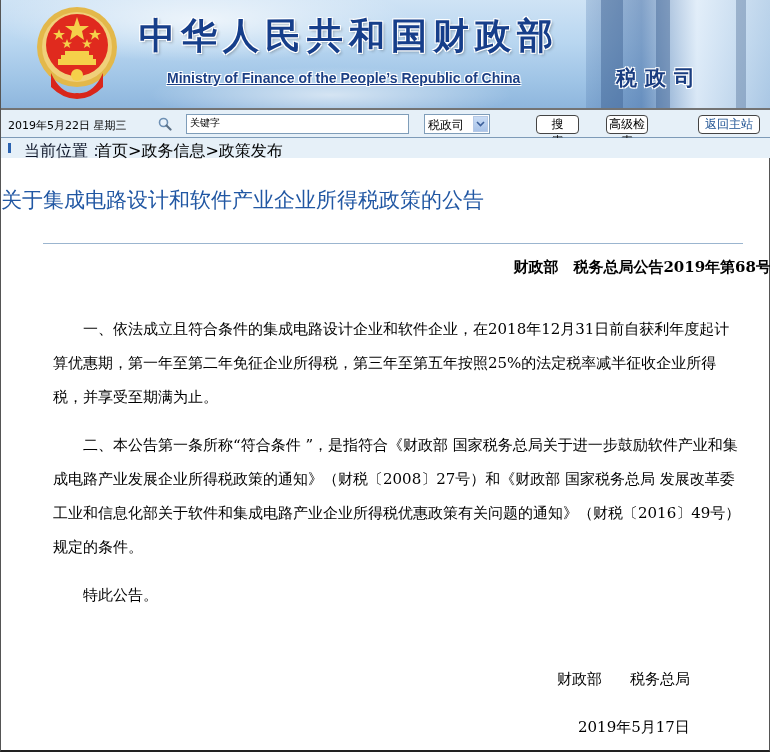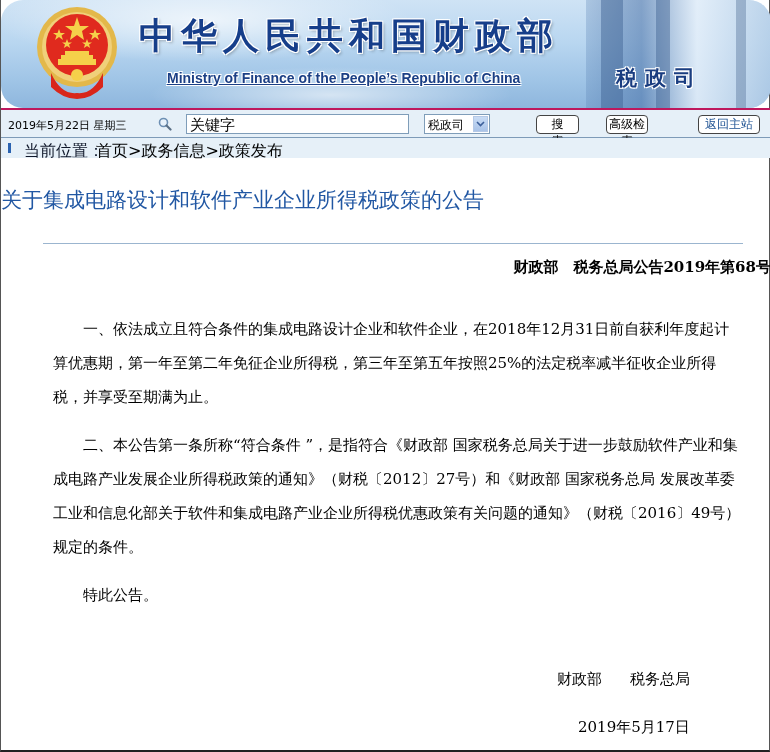--- a/index.html
+++ b/index.html
@@ -3,37 +3,37 @@
 <meta charset="utf-8">
 <style>
   * { box-sizing: border-box; margin: 0; padding: 0; }
   html, body { width: 770px; height: 752px; overflow: hidden; background: #fff; }
   body { font-family: "DejaVu Sans", "Liberation Sans", sans-serif; color: #000; position: relative; }
 
   .page { position: absolute; left: 0; top: 0; width: 770px; height: 752px; border-left: 1px solid #555; border-right: 1px solid #555; border-bottom: 2px solid #222; }
 
   
   .banner { position: absolute; left: 0; top: 0; width: 770px; height: 108px; overflow: hidden;
-    background: linear-gradient(180deg, #cfe3f5 0%, #b8d6f0 40%, #9fc4e6 75%, #8eb6dd 100%); border-radius: 22px; }
+    background: linear-gradient(180deg, #cfe3f5 0%, #b8d6f0 40%, #9fc4e6 75%, #8eb6dd 100%); }
   .banner .sky { position: absolute; left: 0; top: 0; width: 100%; height: 100%;
     background: radial-gradient(ellipse 300px 60px at 200px 20px, rgba(255,255,255,0.7), rgba(255,255,255,0) 70%),
                 radial-gradient(ellipse 260px 40px at 330px 95px, rgba(255,255,255,0.6), rgba(255,255,255,0) 70%); }
   .banner .building { position: absolute; left: 585px; top: 0; width: 185px; height: 108px;
     background: linear-gradient(90deg, rgba(90,130,180,0.3) 0%, rgba(70,110,165,0.55) 30%, rgba(230,240,250,0.85) 60%, rgba(180,205,230,0.7) 100%); }
   .banner .bcol { position: absolute; top: 0; height: 108px; background: rgba(60,95,145,0.45); }
   .emblem { position: absolute; left: 30px; top: 3px; width: 92px; height: 96px; }
   .title-cn { position: absolute; left: 138px; top: 12px; font-family: "DejaVu Sans", sans-serif; font-weight: bold; font-size: 36px; letter-spacing: 6px; color: #163e8a; text-shadow: 1px 1px 0 #fff, -1px -1px 0 #fff, 1px -1px 0 #fff, -1px 1px 0 #fff, 2px 2px 3px rgba(0,0,0,0.25); }
   .title-en { position: absolute; left: 166px; top: 70px; font-family: "Liberation Sans", sans-serif; font-weight: bold; font-size: 14px; color: #1b3f85; text-shadow: 1px 1px 0 #fff, -1px -1px 0 #fff, 1px -1px 0 #fff, -1px 1px 0 #fff; text-decoration: underline; }
   .dept-name { position: absolute; left: 615px; top: 64px; font-weight: bold; font-size: 21px; letter-spacing: 8px; color: #1a3d80; text-shadow: 1px 1px 0 #fff, -1px -1px 0 #fff, 1px -1px 0 #fff, -1px 1px 0 #fff; }
 
   
-  .toolbar { position: absolute; left: 0; top: 108px; width: 770px; height: 30px; background: #e6f0f8; border-top: 2px solid #be185d; border-bottom: 1px solid #7e9bb8; }
+  .toolbar { position: absolute; left: 0; top: 108px; width: 770px; height: 30px; background: #e6f0f8; border-top: 2px solid #737373; border-bottom: 1px solid #7e9bb8; }
   .date { position: absolute; left: 7px; top: 8px; font-size: 11px; color: #000; font-family: "DejaVu Sans", sans-serif; }
   .search-icon { position: absolute; left: 157px; top: 7px; width: 14px; height: 14px; }
-  .search-input { position: absolute; left: 185px; top: 4px; width: 223px; height: 20px; border: 1px solid #7f9db9; background: #fff; font-size: 15px; padding: 1px 3px; font-family: "DejaVu Sans", sans-serif; color: #000; }
+  .search-input { position: absolute; left: 185px; top: 4px; width: 223px; height: 20px; border: 1px solid #7f9db9; background: #fff; font-size: 10px; padding: 1px 3px; font-family: "DejaVu Sans", sans-serif; color: #000; }
   .select { position: absolute; left: 423px; top: 4px; width: 66px; height: 20px; border: 1px solid #7f9db9; background: #fff; font-size: 12px; }
   .select .val { position: absolute; left: 3px; top: 2px; }
   .select .arrow { position: absolute; right: 1px; top: 1px; width: 15px; height: 16px; background: linear-gradient(180deg,#c9dcf5,#a9c3e8); border: 1px solid #b5c9e6; display: flex; align-items: center; justify-content: center; }
   .btn { position: absolute; top: 5px; height: 19px; border: 1px solid #444; border-radius: 4px; background: #fff; font-size: 12px; line-height: 17px; text-align: center; font-family: "DejaVu Sans", sans-serif; }
   .btn-search { left: 535px; width: 43px; color: #000; letter-spacing: 4px; padding-left: 4px; }
   .btn-adv { left: 605px; width: 42px; color: #000; }
   .btn-home { left: 697px; width: 62px; color: #1a4f91; }
 
   
   .crumbbar { position: absolute; left: 0; top: 138px; width: 770px; height: 20px; background: #e6f0f8; }
@@ -117,21 +117,21 @@
       <span>首页</span><span>&gt;</span><span>政务信息</span><span>&gt;</span><span>政策发布</span>
     </div>
   </div>
 
   <div class="article-title">关于集成电路设计和软件产业企业所得税政策的公告</div>
   <div class="divider"></div>
   <div class="doc-no">财政部　税务总局公告2019年第68号</div>
 
   <div class="body">
     <p class="para p1">一、依法成立且符合条件的集成电路设计企业和软件企业，在2018年12月31日前自获利年度起计算优惠期，第一年至第二年免征企业所得税，第三年至第五年按照25%的法定税率减半征收企业所得税，并享受至期满为止。</p>
-    <p class="para p2">二、本公告第一条所称“符合条件 ”，是指符合《财政部 国家税务总局关于进一步鼓励软件产业和集成电路产业发展企业所得税政策的通知》（财税〔2012〕27号）和《财政部 国家税务总局 发展改革委 工业和信息化部关于软件和集成电路产业企业所得税优惠政策有关问题的通知》（财税〔2016〕49号）规定的条件。</p>
+    <p class="para p2">二、本公告第一条所称“符合条件 ”，是指符合《财政部 国家税务总局关于进一步鼓励软件产业和集成电路产业发展企业所得税政策的通知》（财税〔2008〕27号）和《财政部 国家税务总局 发展改革委 工业和信息化部关于软件和集成电路产业企业所得税优惠政策有关问题的通知》（财税〔2016〕49号）规定的条件。</p>
     <p class="para p3">特此公告。</p>
   </div>
 
   <div class="sign">
     <span>财政部</span><span>税务总局</span>
   </div>
   <div class="sign-date">2019年5月17日</div>
 </div>
 
 </body></html>

